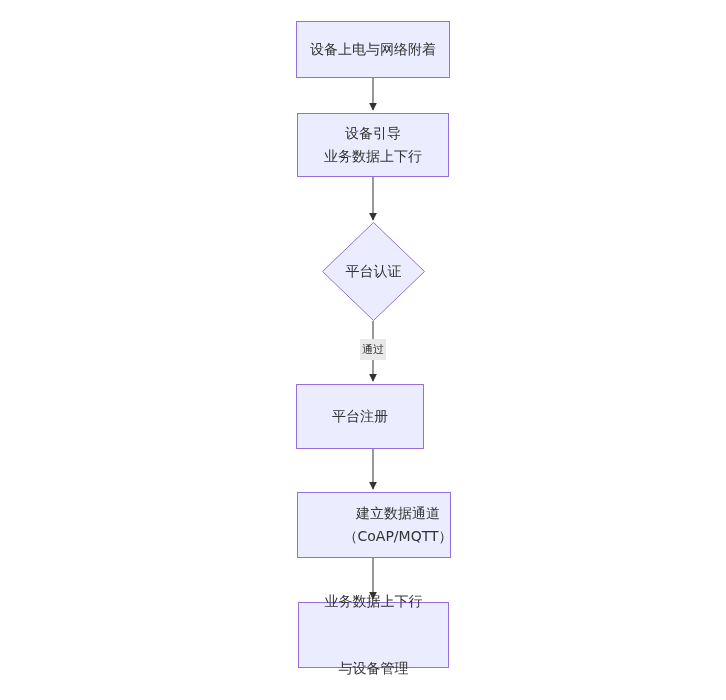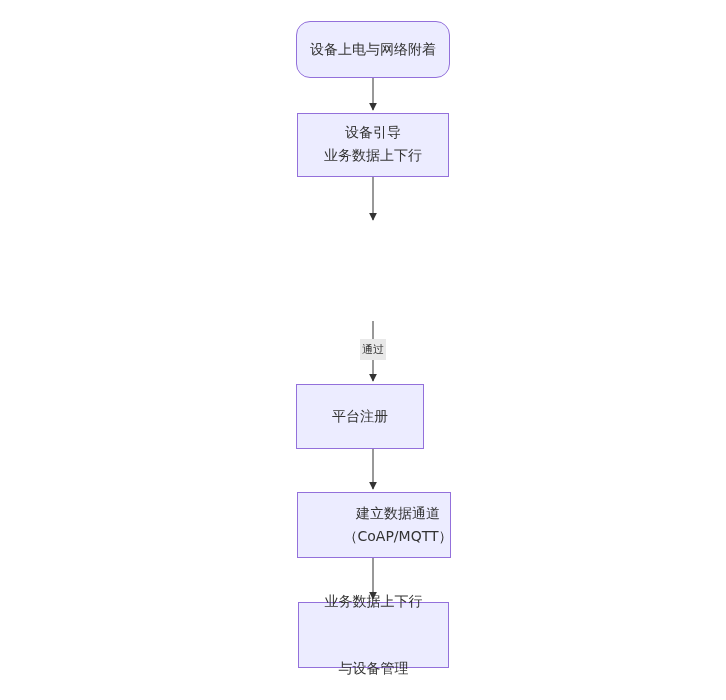--- a/index.html
+++ b/index.html
@@ -70,29 +70,35 @@
         <path d="M0,0 L10,5 L0,10 z" fill="#333333"></path>
       </marker>
     </defs>
     <line x1="373" y1="78" x2="373" y2="110" stroke="#333333" stroke-width="1" marker-end="url(#arrowhead)"></line>
     <line x1="373" y1="177" x2="373" y2="220" stroke="#333333" stroke-width="1" marker-end="url(#arrowhead)"></line>
     <line x1="373" y1="321" x2="373" y2="381" stroke="#333333" stroke-width="1" marker-end="url(#arrowhead)"></line>
     <line x1="373" y1="449" x2="373" y2="489" stroke="#333333" stroke-width="1" marker-end="url(#arrowhead)"></line>
     <line x1="373" y1="558" x2="373" y2="599" stroke="#333333" stroke-width="1" marker-end="url(#arrowhead)"></line>
   </svg>
 
-  <div class="node rect" style="left:296px; top:21px; width:154px; height:57px;border-radius:14px;">
+  <div class="node rect" style="left:296px; top:21px; width:154px; height:57px;">
     <div class="line-text">设备上电与网络附着</div>
   </div>
 
-  <div class="node rect" style="left:297px; top:113px; width:152px; height:64px;font-family:Liberation Mono, monospace;">
+  <div class="node rect" style="left:297px; top:113px; width:152px; height:64px;">
     <div class="line-text">设备引导</div>
     <div class="line-text">业务数据上下行</div>
   </div>
 
+  <div class="node diamond" style="left:322px; top:222px; width:103px; height:99px;">
+    <svg class="diamond-shape" width="103" height="99">
+      <polygon points="51.5,0.5 102.5,49.5 51.5,98.5 0.5,49.5" fill="#ECECFF" stroke="#9370DB" stroke-width="1"></polygon>
+    </svg>
+    <div class="diamond-text line-text">平台认证</div>
+  </div>
 
   <div class="edge-label" style="left:373px; top:339px;">通过</div>
 
   <div class="node rect" style="left:296px; top:384px; width:128px; height:65px;">
     <div class="line-text">平台注册</div>
   </div>
 
   <div class="node rect" style="left:297px; top:492px; width:154px; height:66px;padding-left:48px;">
     <div class="line-text">建立数据通道</div>
     <div class="line-text">（CoAP/MQTT）</div>

